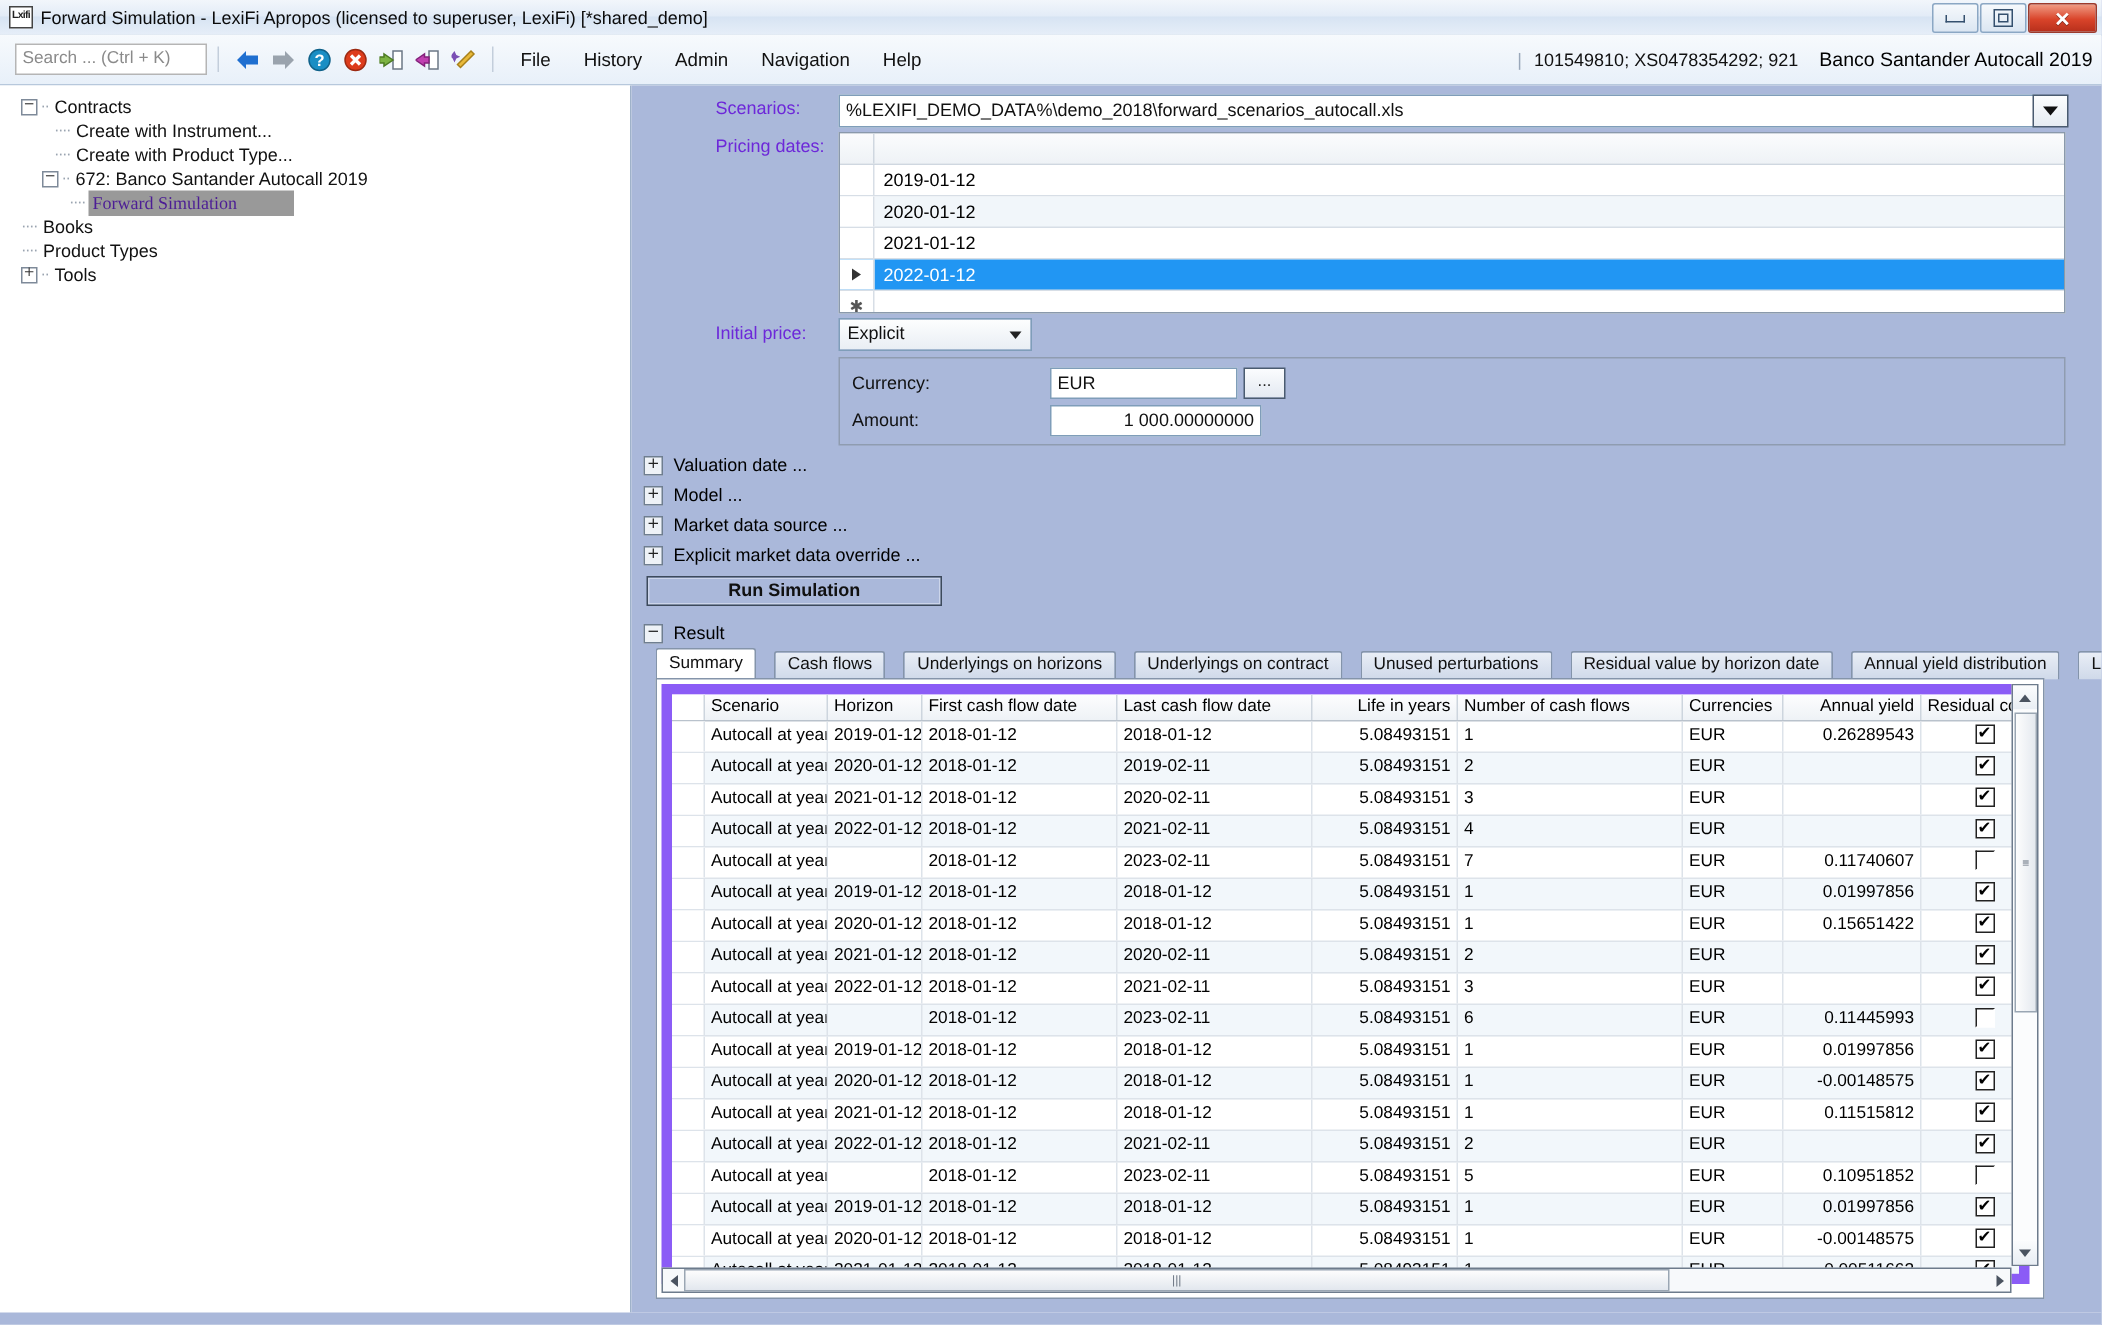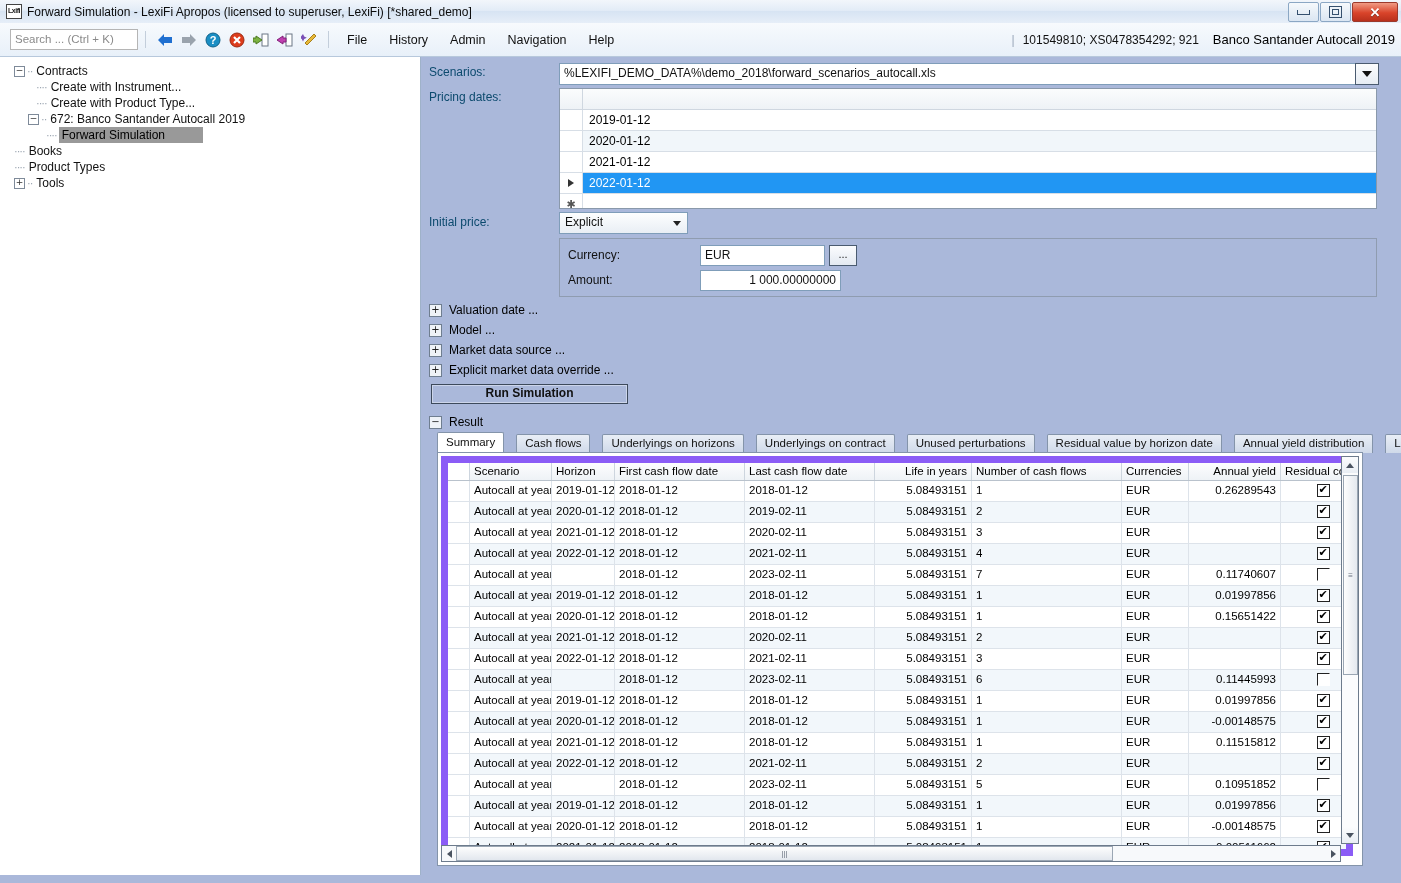--- a/index.html
+++ b/index.html
@@ -71,34 +71,34 @@
   }
   .tree{padding:6px 0 0 14px;font-size:12px;color:#111;}
   .tnode{display:flex;align-items:center;height:16px;position:relative;white-space:nowrap;}
   .tbox{
     width:9px;height:9px;border:1px solid #7e8a99;background:#fff;
     font-size:9px;line-height:7px;text-align:center;color:#333;
     margin-right:2px;flex:0 0 auto;font-family:"DejaVu Sans",sans-serif;
   }
   .tdash{color:#9aa4b0;font-size:11px;margin-right:2px;letter-spacing:-1px;}
   .tlabel{padding:0 2px;}
-  .tlabel.sel{background:#999999;color:#000000;padding:1px 38px 1px 3px;}
+  .tlabel.sel{background:#999999;color:#4c1d95;padding:1px 38px 1px 3px;font-family:Liberation Serif, serif;}
   .indent1{margin-left:0px;}
   .indent2{margin-left:22px;}
   .indent3{margin-left:22px;}
   .indent4{margin-left:44px;}
 
   
   .rightpane{
     position:absolute;left:421px;top:57px;width:980px;height:818px;
     background:#aab8da;overflow:hidden;
   }
   .rp-inner{position:relative;width:980px;height:818px;}
 
-  .flabel{position:absolute;font-size:12px;color:#0c4a6e;white-space:nowrap;}
+  .flabel{position:absolute;font-size:12px;color:#6d28d9;white-space:nowrap;margin-left:48px;}
 
   .scen-field{
     position:absolute;left:138px;top:6px;width:790px;height:20px;
     background:#fff;border:1px solid #7f9db9;
     font-size:12px;line-height:19px;padding:0 4px;color:#111;
     white-space:nowrap;overflow:hidden;
   }
   .scen-drop{
     position:absolute;left:934px;top:6px;width:22px;height:20px;
     border:1px solid #4a5b70;background:linear-gradient(to bottom,#fcfdfe,#e6ecf3);

